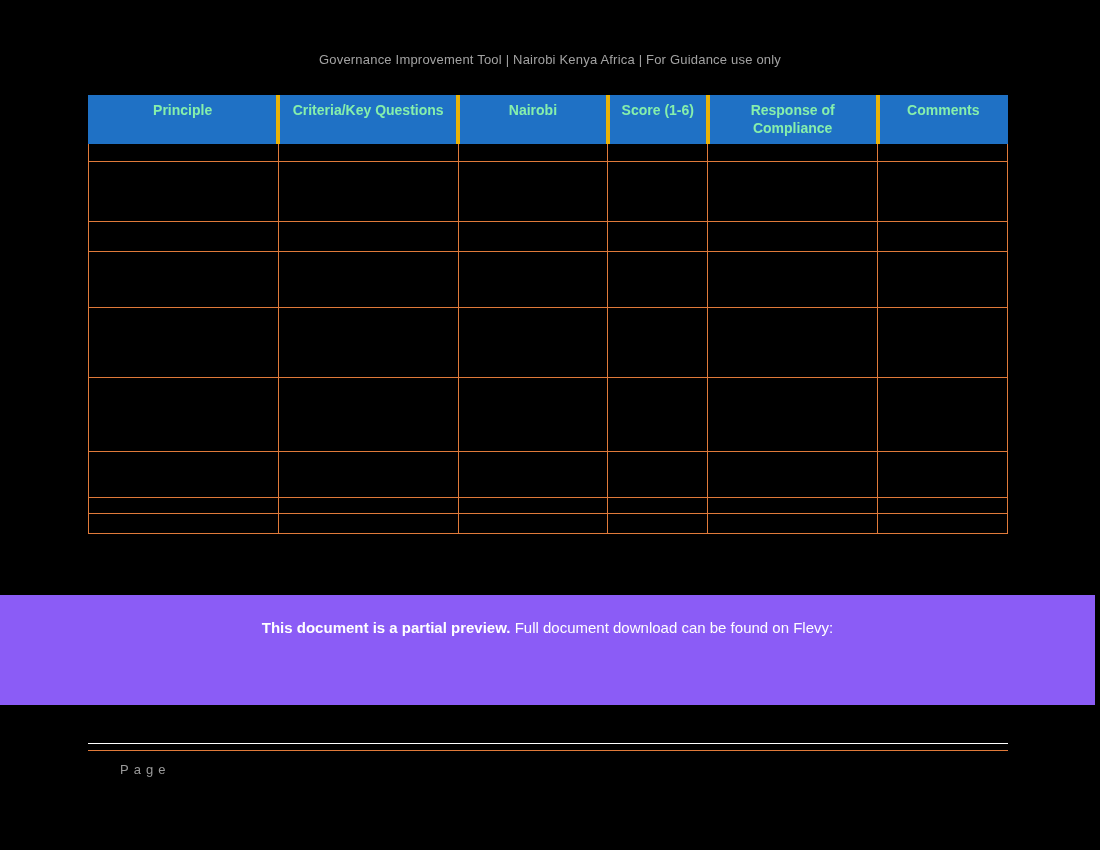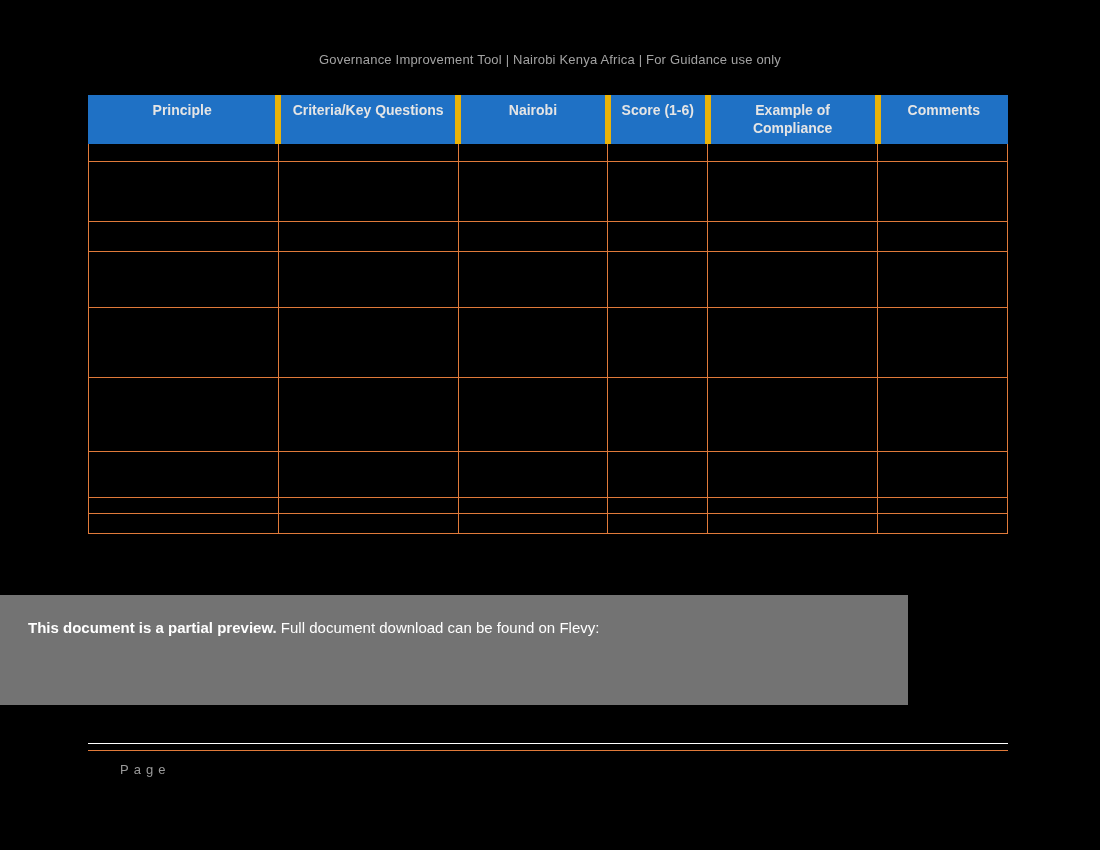--- a/index.html
+++ b/index.html
@@ -31,31 +31,31 @@
     top: 95px;
     left: 88px;
     width: 920px;
   }
   table {
     width: 100%;
     border-collapse: collapse;
   }
   thead th {
     background: #1f71c5;
-    color: #e5e5e5;
+    color: #86efac;
     font-weight: bold;
     font-size: 14px;
     text-align: center;
     padding: 6px 4px;
     border: 1px solid #1f71c5;
     vertical-align: top;
     line-height: 1.25;
   }
   thead th + th {
-    border-left: 6px solid #eab308;
+    border-left: 4px solid #eab308;
   }
   tbody td {
     border: 1px solid #e07a3a;
     height: 0;
     padding: 0;
     background: #000;
   }
   tbody tr td.col-principle { width: 190px; }
   tbody tr td.col-criteria  { width: 180px; }
   tbody tr td.col-response  { width: 150px; }
@@ -70,27 +70,28 @@
   .row-h-70 td { height: 70px; }
   .row-h-74 td { height: 74px; }
   .row-h-46 td { height: 46px; }
   .row-h-16 td { height: 16px; }
   .row-h-20 td { height: 20px; }
 
   .preview-banner {
     position: absolute;
     top: 595px;
     left: 0;
-    width: 908px;
+    width: 1095px;
     height: 110px;
-    background: #737373;
+    background: #8b5cf6;
     color: #fff;
     padding: 22px 28px 18px 28px;
     font-size: 15px;
     line-height: 1.45;
+    text-align: center;
   }
   .preview-banner .bold {
     font-weight: bold;
   }
   .preview-banner a {
     color: #fff;
     text-decoration: underline;
   }
   .bottom-rule {
     position: absolute;
@@ -118,21 +119,21 @@
   <div class="header-text">Governance Improvement Tool | Nairobi Kenya Africa | For Guidance use only</div>
 
   <div class="table-wrap">
     <table>
       <thead>
         <tr>
           <th class="col-principle">Principle</th>
           <th class="col-criteria">Criteria/Key Questions</th>
           <th class="col-response">Nairobi</th>
           <th class="col-score">Score (1-6)</th>
-          <th class="col-example">Example of Compliance</th>
+          <th class="col-example">Response of Compliance</th>
           <th class="col-comments">Comments</th>
         </tr>
       </thead>
       <tbody id="table-body">
       <tr class="row-h-18">
             <td class="col-principle"></td>
             <td class="col-criteria"></td>
             <td class="col-response"></td>
             <td class="col-score"></td>
             <td class="col-example"></td>

